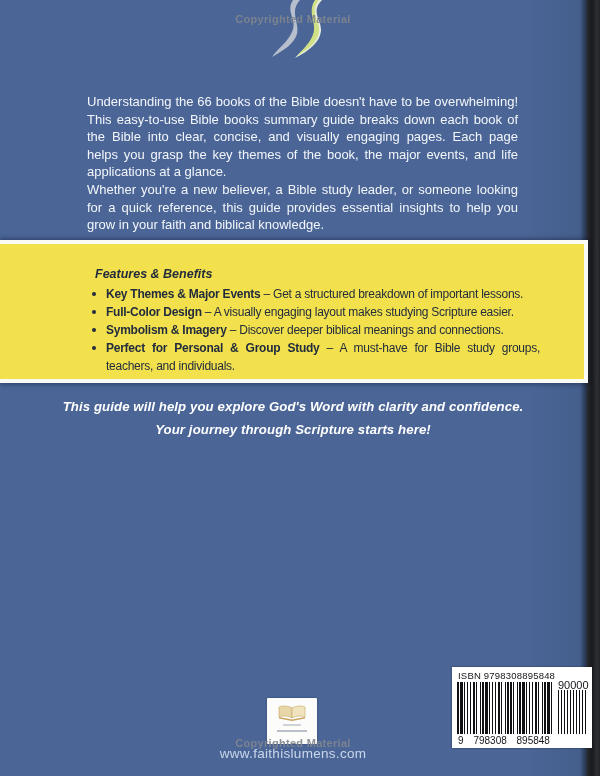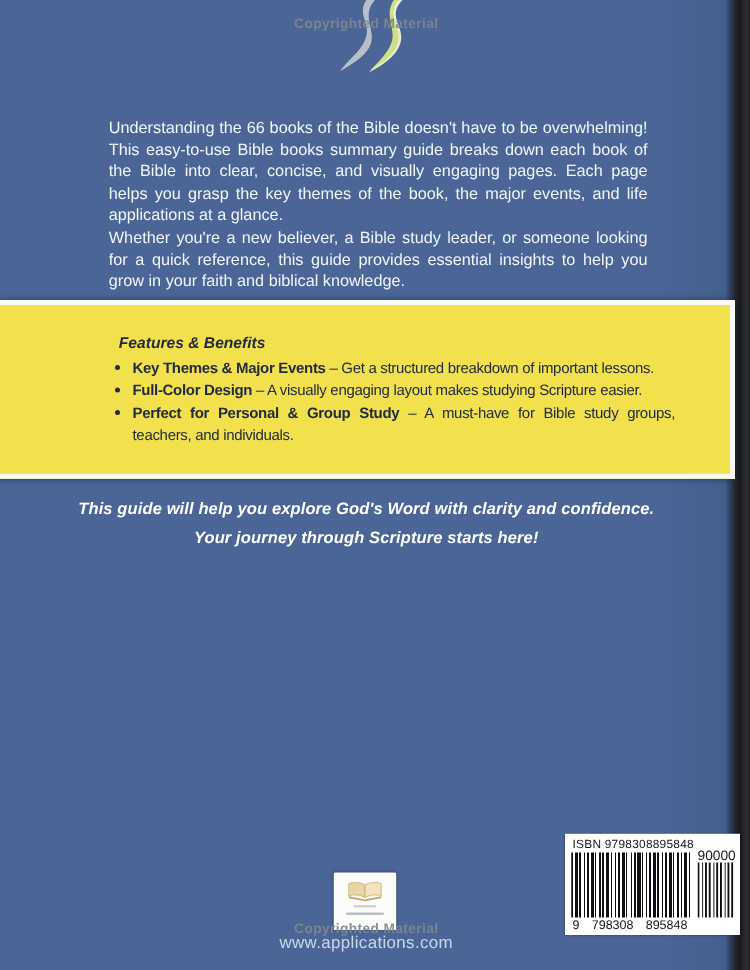--- a/index.html
+++ b/index.html
@@ -127,20 +127,23 @@
   <div class="features-panel">
     <div class="features-heading">Features &amp; Benefits</div>
     <ul class="features-list">
       <li>
         <span class="bullet"></span><b>Key Themes &amp; Major Events</b><span> – Get a structured breakdown of important lessons.</span>
       </li>
       <li>
         <span class="bullet"></span><b>Full-Color Design</b><span> – A visually engaging layout makes studying Scripture easier.</span>
       </li>
       <li>
+        <span class="bullet"></span><b>Symbolism &amp; Imagery</b><span> – Discover deeper biblical meanings and connections.</span>
+      </li>
+      <li>
         <span class="bullet"></span><b>Perfect for Personal &amp; Group Study</b><span> – A must-have for Bible study groups, teachers, and individuals.</span>
       </li>
     </ul>
   </div>
 
   <div class="tagline">
     <p>This guide will help you explore God's Word with clarity and confidence.</p>
     <p>Your journey through Scripture starts here!</p>
   </div>
 
@@ -156,15 +159,15 @@
 
   <div class="barcode-box">
     <div class="isbn-label">ISBN 9798308895848</div>
     <div class="bars main"></div>
     <div class="digits">9 798308 895848</div>
     <div class="addon-label">90000</div>
     <div class="bars addon"></div>
   </div>
 
   <div class="watermark bottom">Copyrighted Material</div>
-  <div class="website">www.applications.com</div>
+  <div class="website">www.faithislumens.com</div>
 
 </div>
 
 </body></html>

